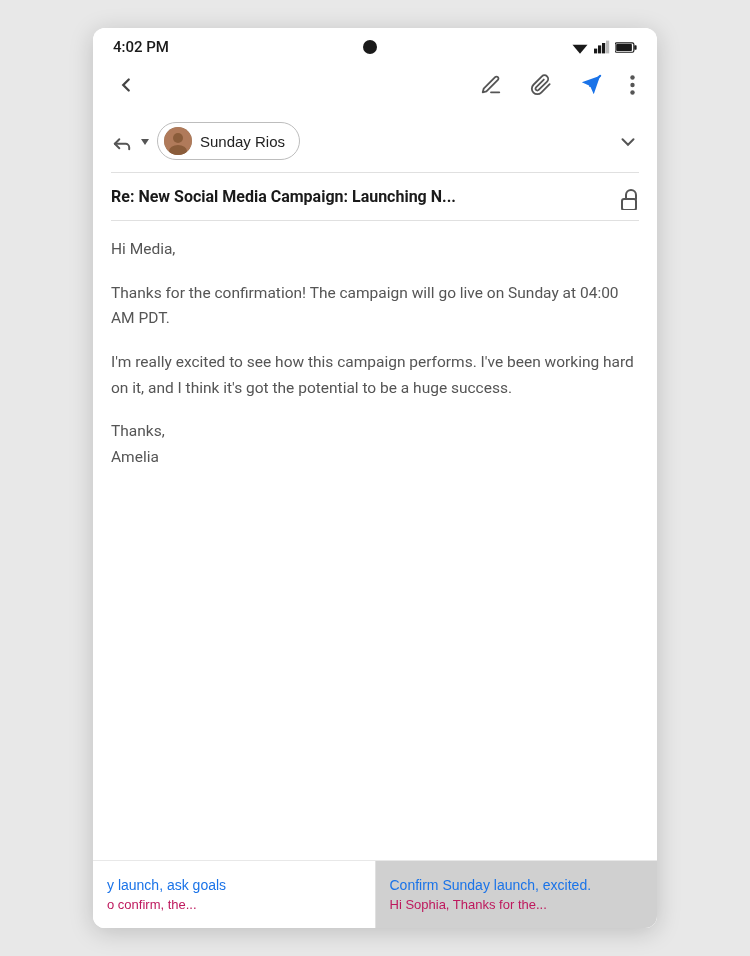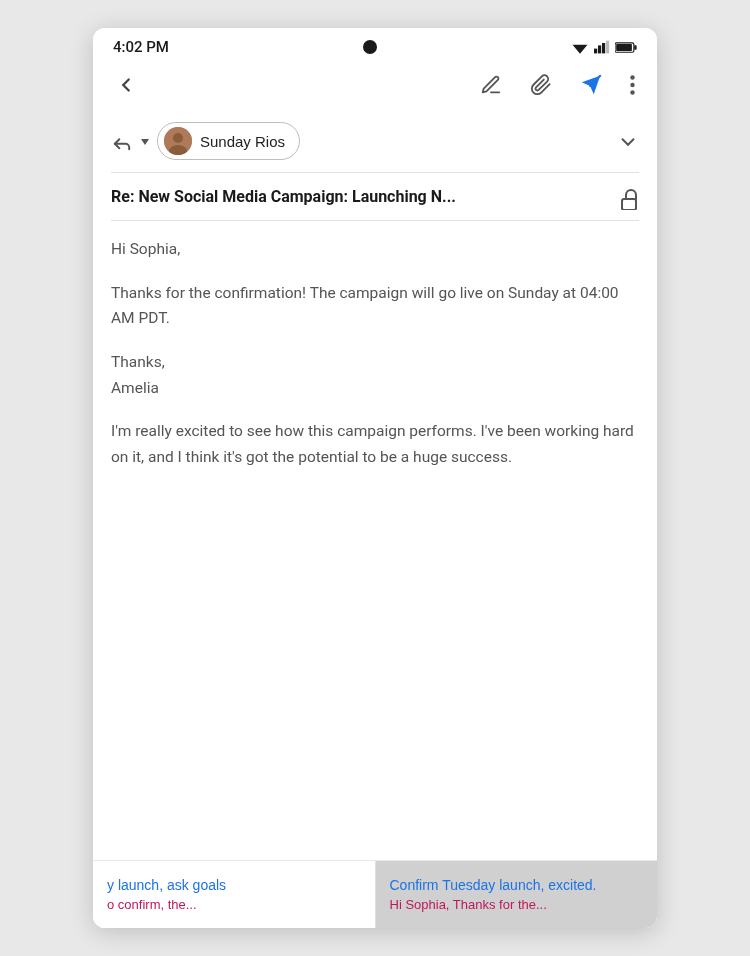--- a/index.html
+++ b/index.html
@@ -348,34 +348,34 @@
         <rect x="3" y="11" width="14" height="11" rx="2" ry="2" fill="none" stroke="#555" stroke-width="2"></rect>
         <path d="M7 11V7a5 5 0 0 1 10 0v4"></path>
       </svg>
     </span>
   </div>
 
   <div class="divider"></div>
 
   <div class="email-body">
     <div class="email-text">
-      <p>Hi Sophia,</p>
+      <p>Hi Media,</p>
       <p>Thanks for the confirmation! The campaign will go live on Sunday at 04:00 AM PDT.</p>
+      <p>I'm really excited to see how this campaign performs. I've been working hard on it, and I think it's got the potential to be a huge success.</p>
       <p>
         <span>Thanks,</span><br>
         <span>Amelia</span>
       </p>
-      <p>I'm really excited to see how this campaign performs. I've been working hard on it, and I think it's got the potential to be a huge success.</p>
     </div>
   </div>
 
   <div class="smart-replies">
     <button class="smart-reply-btn">
       <div class="smart-reply-title">y launch, ask goals</div>
       <div class="smart-reply-preview">o confirm, the...</div>
     </button>
     <button class="smart-reply-btn active">
-      <div class="smart-reply-title">Confirm Tuesday launch, excited.</div>
+      <div class="smart-reply-title">Confirm Sunday launch, excited.</div>
       <div class="smart-reply-preview">Hi Sophia, Thanks for the...</div>
     </button>
   </div>
 
 </div>
 
 </body></html>

